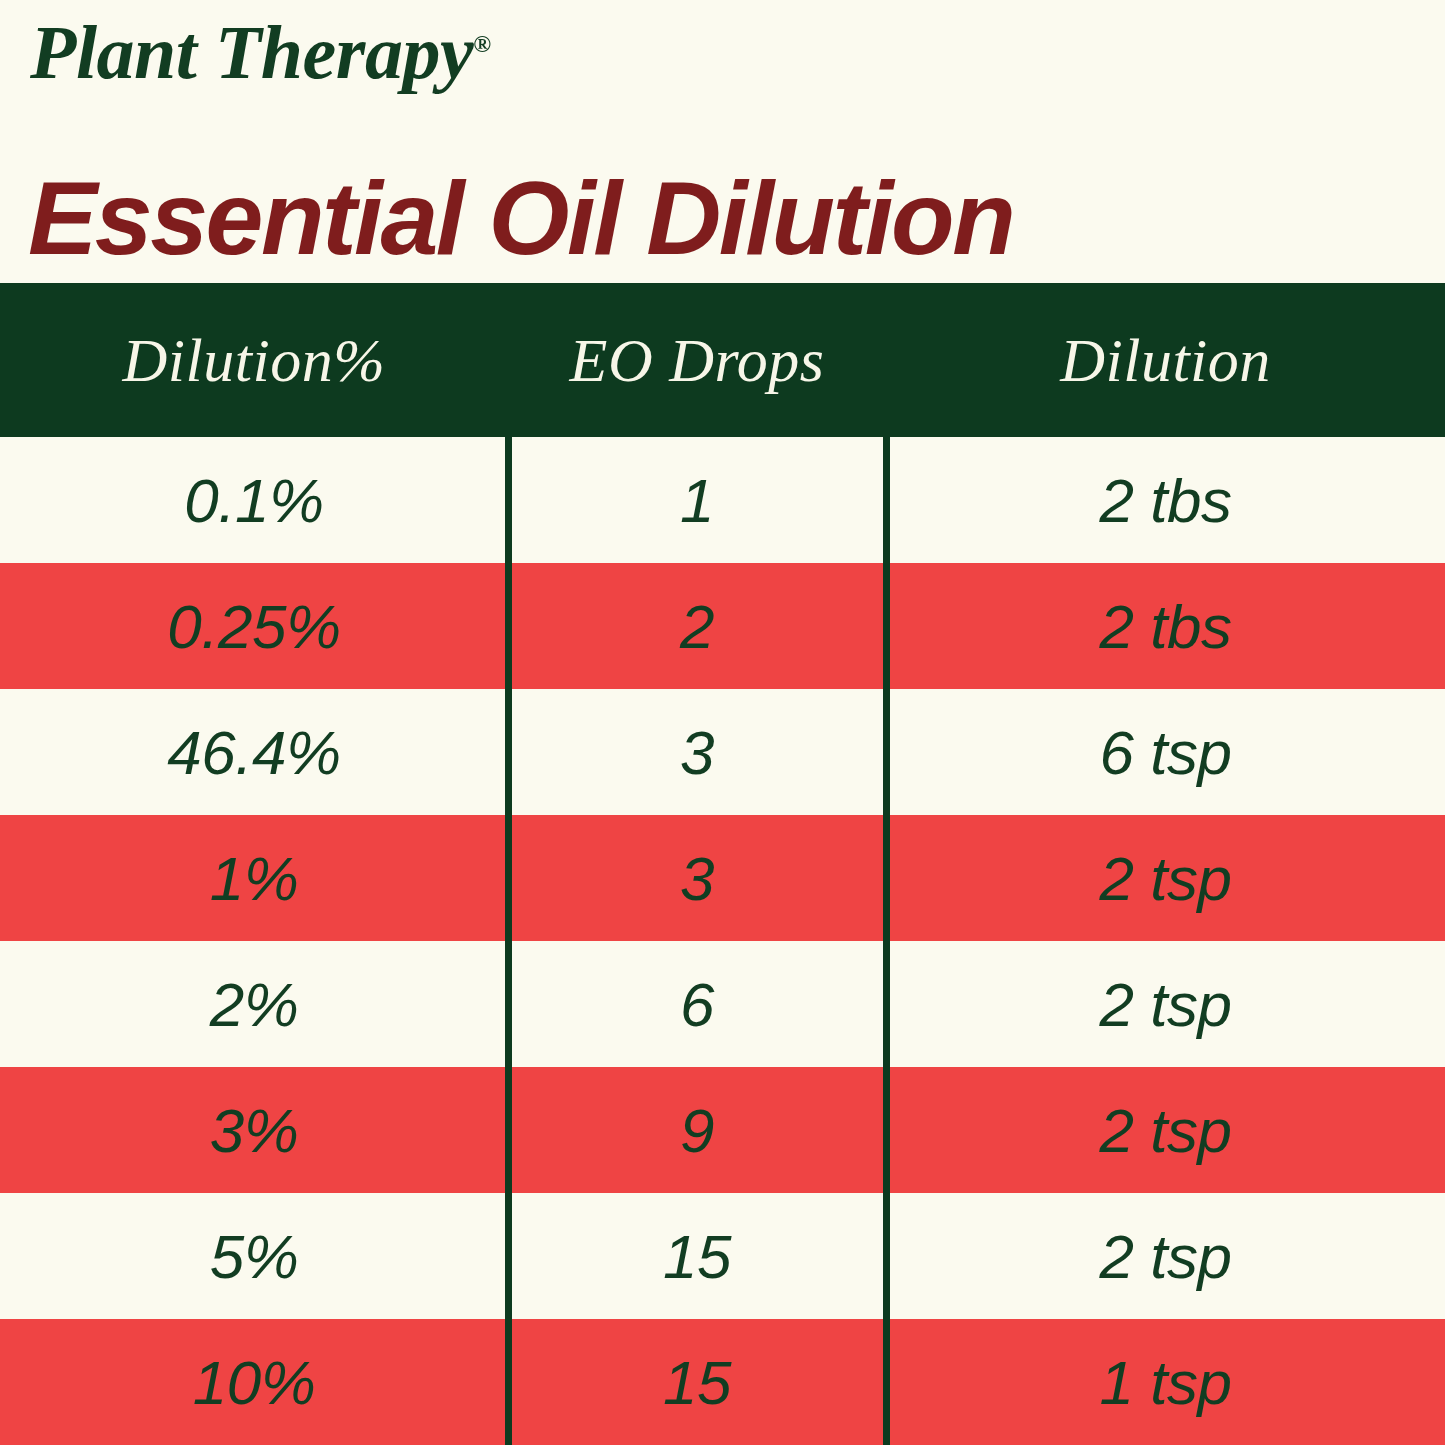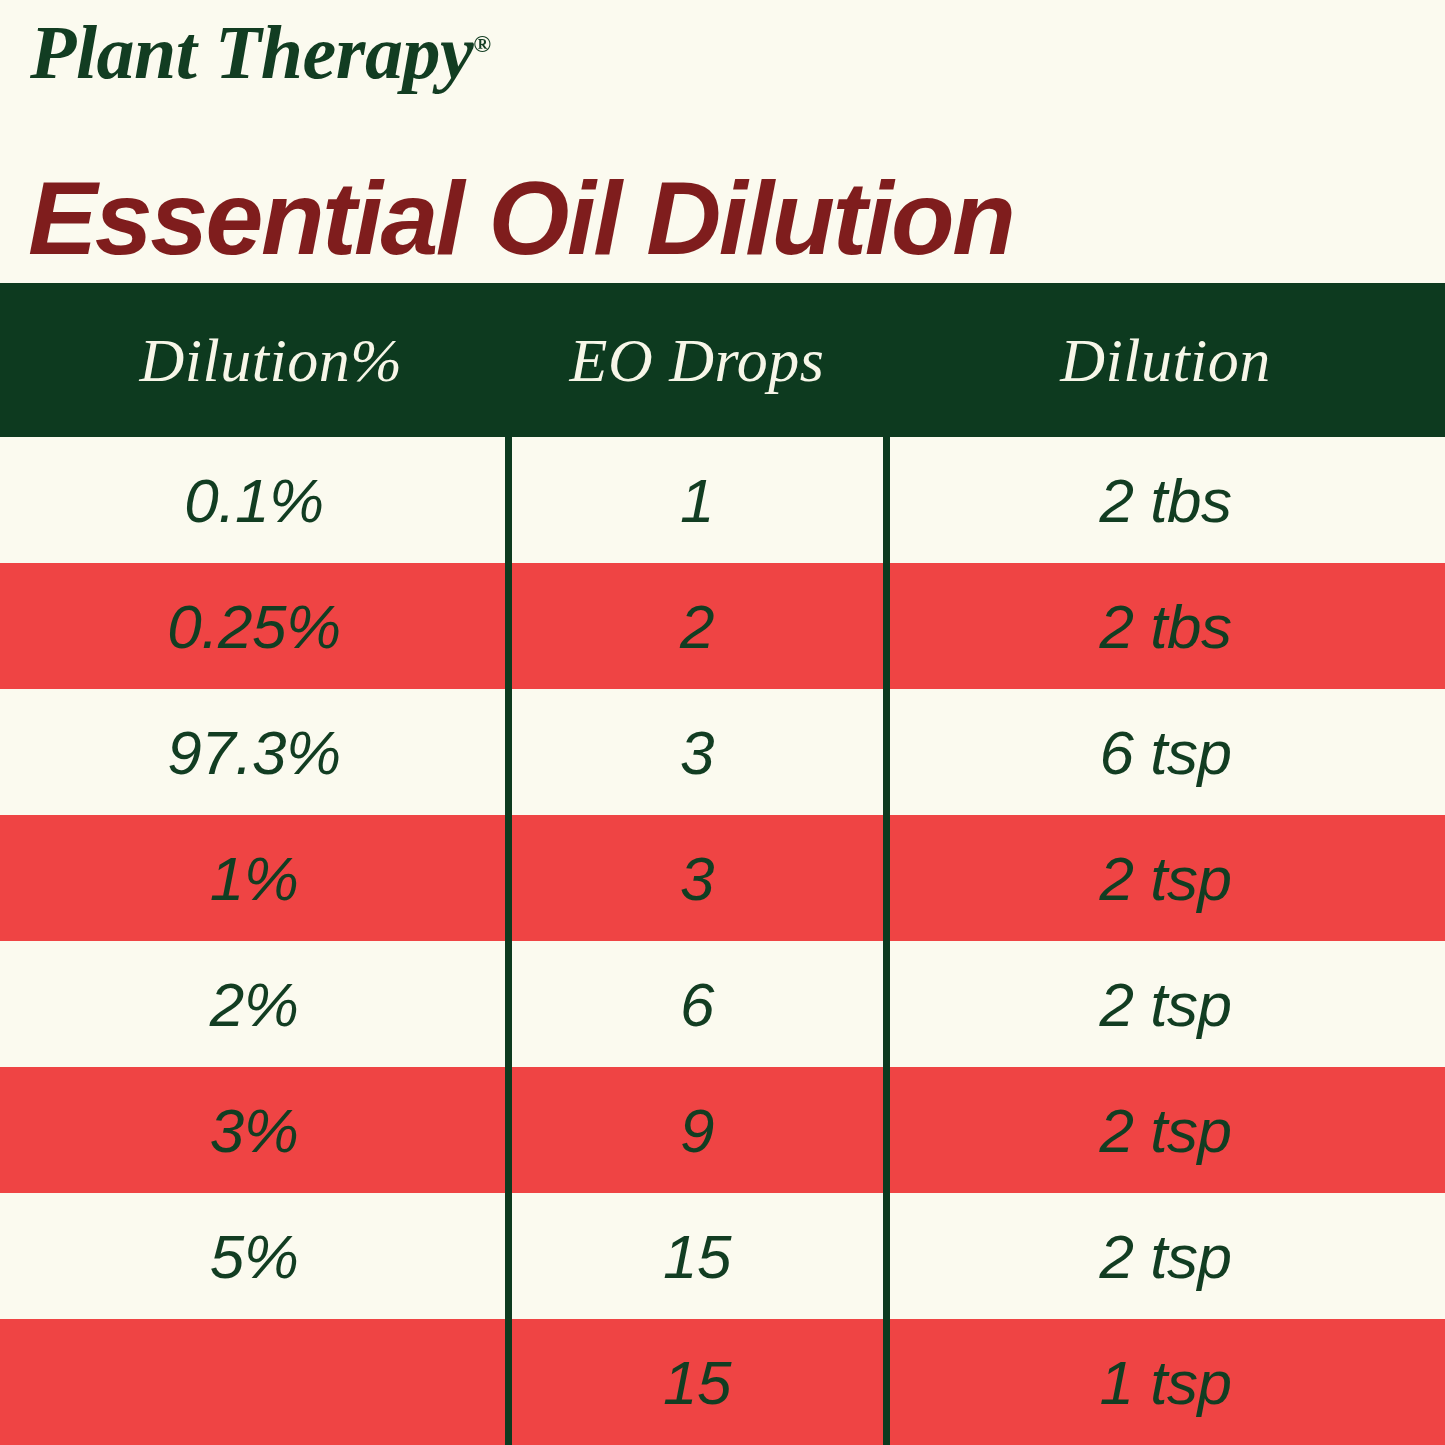--- a/index.html
+++ b/index.html
@@ -90,21 +90,21 @@
     display: flex;
     align-items: center;
     justify-content: center;
     font-family: "Liberation Serif", "DejaVu Serif", serif;
     font-weight: 400;
     font-size: 62px;
     letter-spacing: 0.5px;
     color: #f7f6e8;
     white-space: nowrap;
   }
-  .header-cell.col-a { left: 8px;    width: 508px; padding-left: 9px; }
+  .header-cell.col-a { left: 0px;    width: 508px; }
   .header-cell.col-b { left: 508px;  width: 378px; }
   .header-cell.col-c { left: 886px;  width: 559px; }
 
   .table-body {
     position: relative;
     width: 1445px;
     height: 1008px;
   }
 
   .data-row {
@@ -173,21 +173,21 @@
         <div class="data-cell col-c">2 tbs</div>
       </div>
 
       <div class="data-row stripe-alt">
         <div class="data-cell col-a">0.25%</div>
         <div class="data-cell col-b">2</div>
         <div class="data-cell col-c">2 tbs</div>
       </div>
 
       <div class="data-row">
-        <div class="data-cell col-a">97.3%</div>
+        <div class="data-cell col-a">46.4%</div>
         <div class="data-cell col-b">3</div>
         <div class="data-cell col-c">6 tsp</div>
       </div>
 
       <div class="data-row stripe-alt">
         <div class="data-cell col-a">1%</div>
         <div class="data-cell col-b">3</div>
         <div class="data-cell col-c">2 tsp</div>
       </div>
 
@@ -203,20 +203,21 @@
         <div class="data-cell col-c">2 tsp</div>
       </div>
 
       <div class="data-row">
         <div class="data-cell col-a">5%</div>
         <div class="data-cell col-b">15</div>
         <div class="data-cell col-c">2 tsp</div>
       </div>
 
       <div class="data-row stripe-alt">
+        <div class="data-cell col-a">10%</div>
         <div class="data-cell col-b">15</div>
         <div class="data-cell col-c">1 tsp</div>
       </div>
 
     </div>
 
     <div class="col-divider divider-1"></div>
     <div class="col-divider divider-2"></div>
 
   </div>

